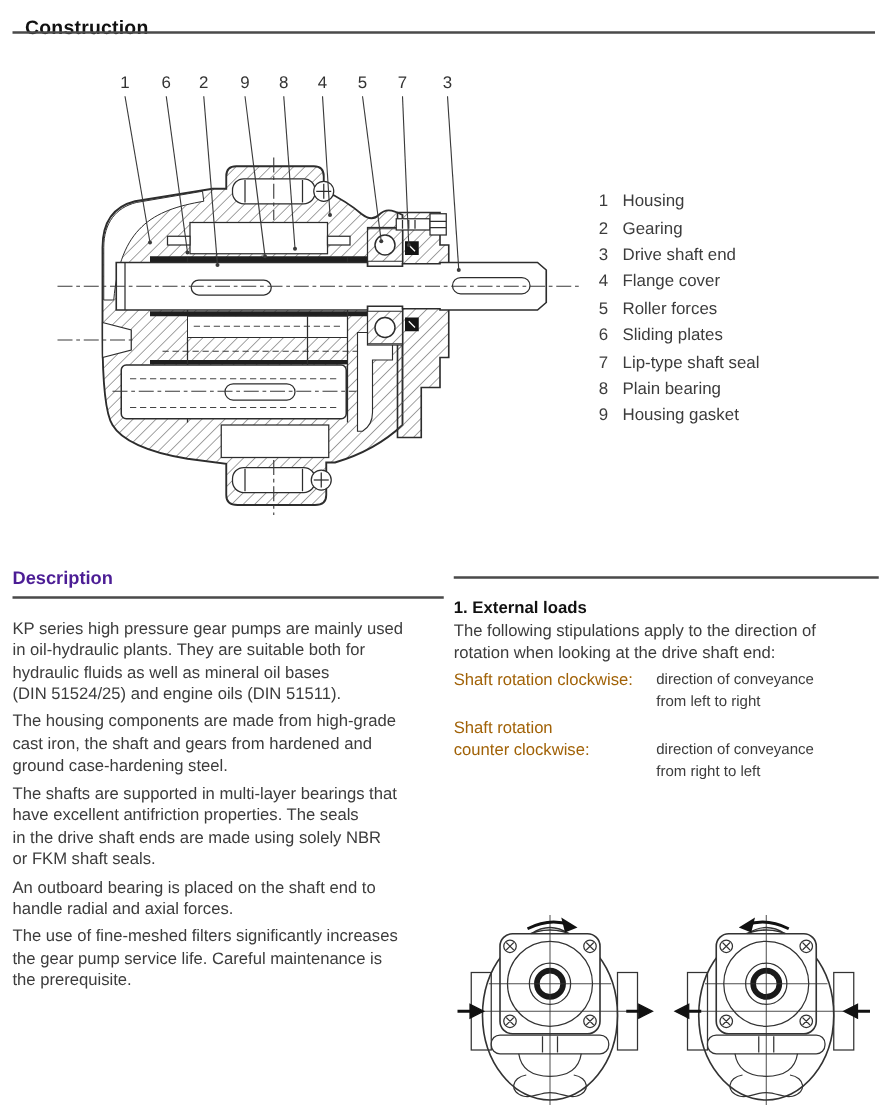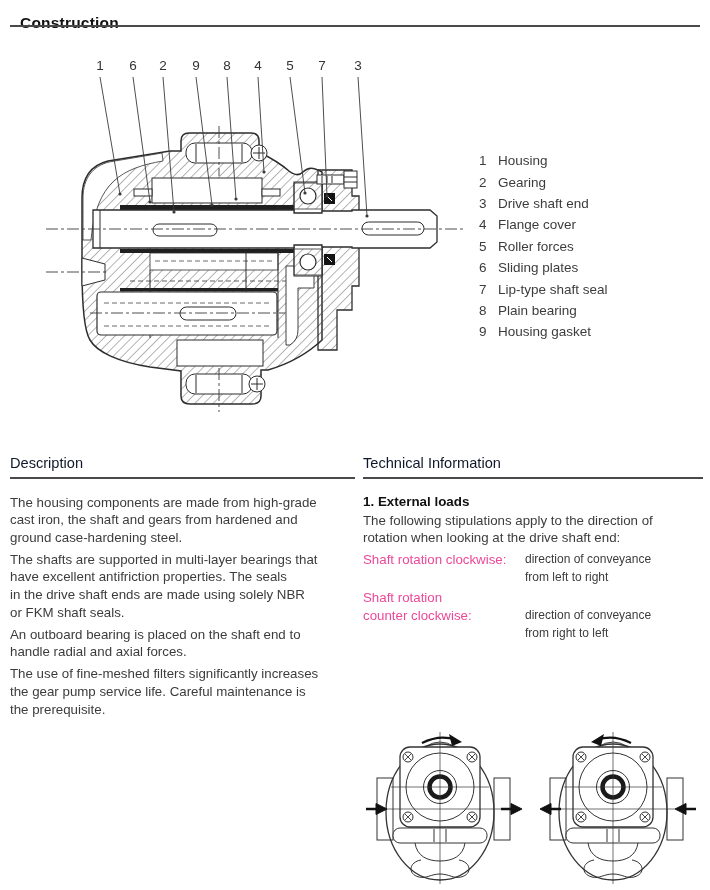--- a/index.html
+++ b/index.html
@@ -12,27 +12,27 @@
   .xsec{position:absolute;left:30px;top:42px;}
   .callout{font-size:13.5px;fill:#333;text-anchor:middle;}
   
   .legend{position:absolute;left:479px;top:150px;list-style:none;margin:0;padding:0;}
   .legend li{display:flex;height:21.4px;align-items:center;font-size:13.5px;color:#3c3c3c;}
   .lnum{width:11px;margin-right:8px;}
   
   .col{position:absolute;top:455px;}
   .col-desc{left:10px;width:345px;}
   .col-tech{left:363px;width:340px;}
-  .col h2{font-size:14.6px;font-weight:normal;color:#0f172a;margin:0;}
+  .col h2{font-size:14.6px;font-weight:bold;color:#4c1d95;margin:0;}
   .rule2{height:1.5px;background:#4a4a4a;margin-top:6px;}
   .col p{font-size:13.3px;line-height:17.6px;color:#3c3c3c;margin:0 0 4.5px;white-space:pre-line;}
   .rule2 + p{margin-top:15px;}
   .col h3{font-size:13.4px;font-weight:bold;color:#111;margin:15px 0 3px;}
   .rot-row{display:flex;margin-top:3px;}
-  .rot-label{width:162px;font-size:13.3px;line-height:17.6px;color:#ec4899;white-space:pre-line;}
+  .rot-label{width:162px;font-size:13.3px;line-height:17.6px;color:#a16207;white-space:pre-line;}
   .rot-value{width:177px;font-size:12px;line-height:17.6px;color:#3c3c3c;white-space:pre-line;}
   .offset{padding-top:17.6px;}
   
   .pumps{position:absolute;left:355px;top:716px;width:350px;display:flex;gap:12px;justify-content:center;}
   .pump{width:161px;height:172px;}
   .ln{stroke:#2d2d2d;fill:none;}
 </style>
 </head>
 <body>
 
@@ -203,36 +203,39 @@
       </li>
     <li>
         <span class="lnum">9</span>
         <span>Housing gasket</span>
       </li>
   </ul>
 
   <section class="col col-desc">
     <h2>Description</h2>
     <div class="rule2"></div>
+    <p>KP series high pressure gear pumps are mainly used
+in oil-hydraulic plants. They are suitable both for
+hydraulic fluids as well as mineral oil bases
+(DIN 51524/25) and engine oils (DIN 51511).</p>
     <p>The housing components are made from high-grade
 cast iron, the shaft and gears from hardened and
 ground case-hardening steel.</p>
     <p>The shafts are supported in multi-layer bearings that
 have excellent antifriction properties. The seals
 in the drive shaft ends are made using solely NBR
 or FKM shaft seals.</p>
     <p>An outboard bearing is placed on the shaft end to
 handle radial and axial forces.</p>
     <p>The use of fine-meshed filters significantly increases
 the gear pump service life. Careful maintenance is
 the prerequisite.</p>
   </section>
 
   <section class="col col-tech">
-    <h2>Technical Information</h2>
     <div class="rule2"></div>
     <h3>1. External loads</h3>
     <p>The following stipulations apply to the direction of
 rotation when looking at the drive shaft end:</p>
     <div class="rot-row">
       <div class="rot-label">Shaft rotation clockwise:</div>
       <div class="rot-value">direction of conveyance
 from left to right</div>
     </div>
     <div class="rot-row">

